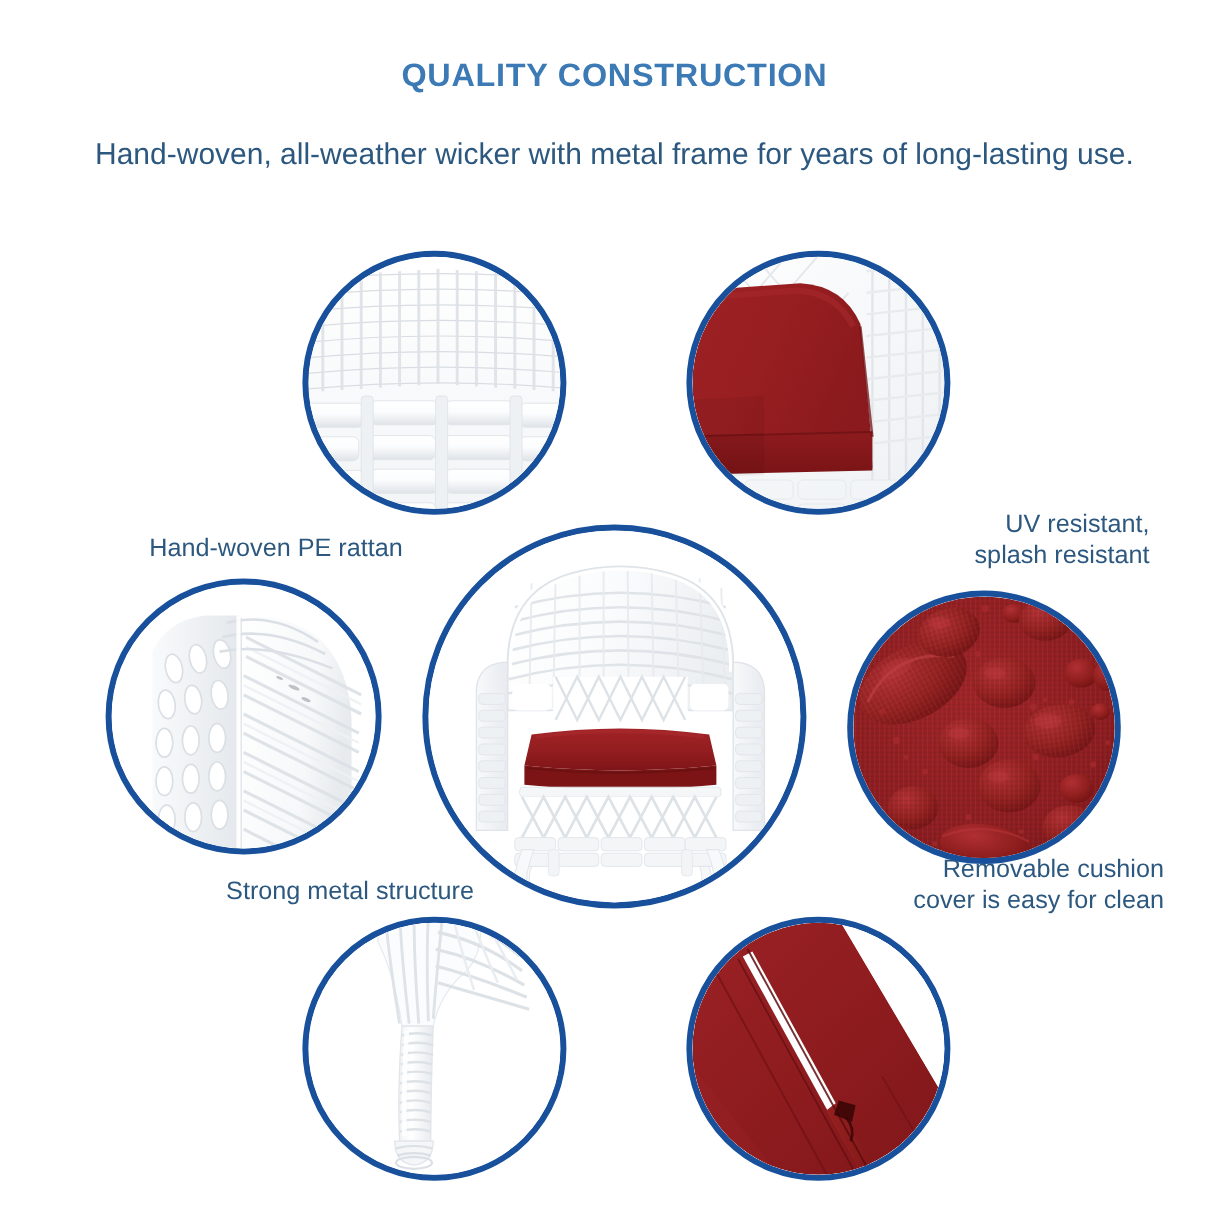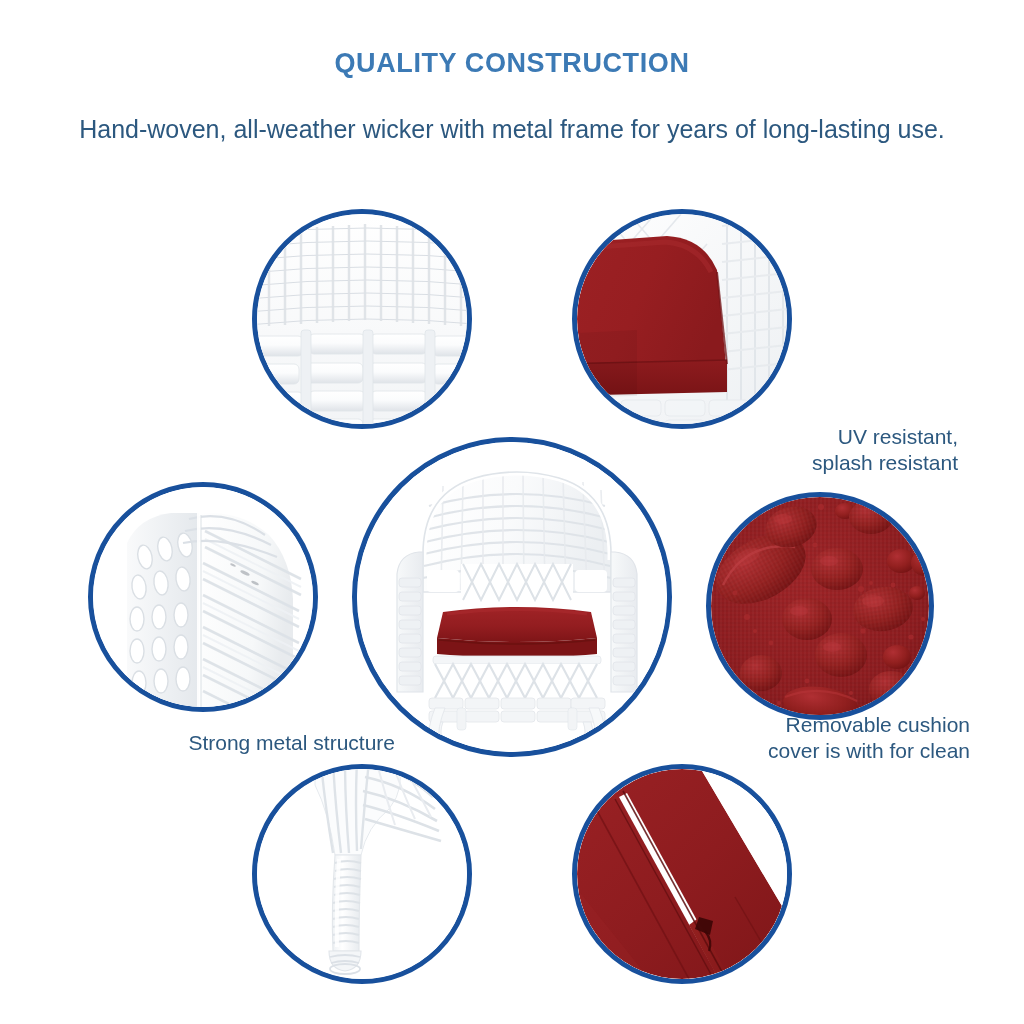--- a/index.html
+++ b/index.html
@@ -162,20 +162,21 @@
           <g fill="#eef1f4" stroke="#dde2e7" stroke-width="0.7">
             <rect x="44" y="116" width="10" height="116" rx="3"></rect>
             <rect x="106" y="116" width="10" height="116" rx="3"></rect>
             <rect x="168" y="116" width="10" height="116" rx="3"></rect>
           </g>
         </g>
       </svg>
     </div>
   </div>
 
+  <div class="caption" id="cap-rattan">Hand-woven PE rattan</div>
 
   <div class="bubble" id="c-topright">
     <div class="bubble-inner">
       <svg width="220" height="220" viewBox="0 0 220 220">
         <defs>
           <linearGradient id="wbg2" x1="0" y1="0" x2="1" y2="1">
             <stop offset="0" stop-color="#ffffff"></stop>
             <stop offset="1" stop-color="#eceff2"></stop>
           </linearGradient>
           <linearGradient id="cushTop" x1="0" y1="0" x2="1" y2="0.4">
@@ -533,21 +534,21 @@
               <circle cx="214" cy="176" r="2.4"></circle>
             <circle cx="68" cy="206" r="2"></circle>
               <circle cx="24" cy="96" r="2.4"></circle>
           </g>
         </g>
       </svg>
     </div>
   </div>
 
   <div class="caption" id="cap-cushion">Removable cushion
-cover is with for clean</div>
+cover is easy for clean</div>
 
   <div class="bubble" id="c-botleft">
     <div class="bubble-inner">
       <svg width="220" height="220" viewBox="0 0 220 220">
         <defs>
           <linearGradient id="legG" x1="0" y1="0" x2="1" y2="0">
             <stop offset="0" stop-color="#eef1f4"></stop>
             <stop offset="0.35" stop-color="#ffffff"></stop>
             <stop offset="1" stop-color="#e6eaee"></stop>
           </linearGradient>

